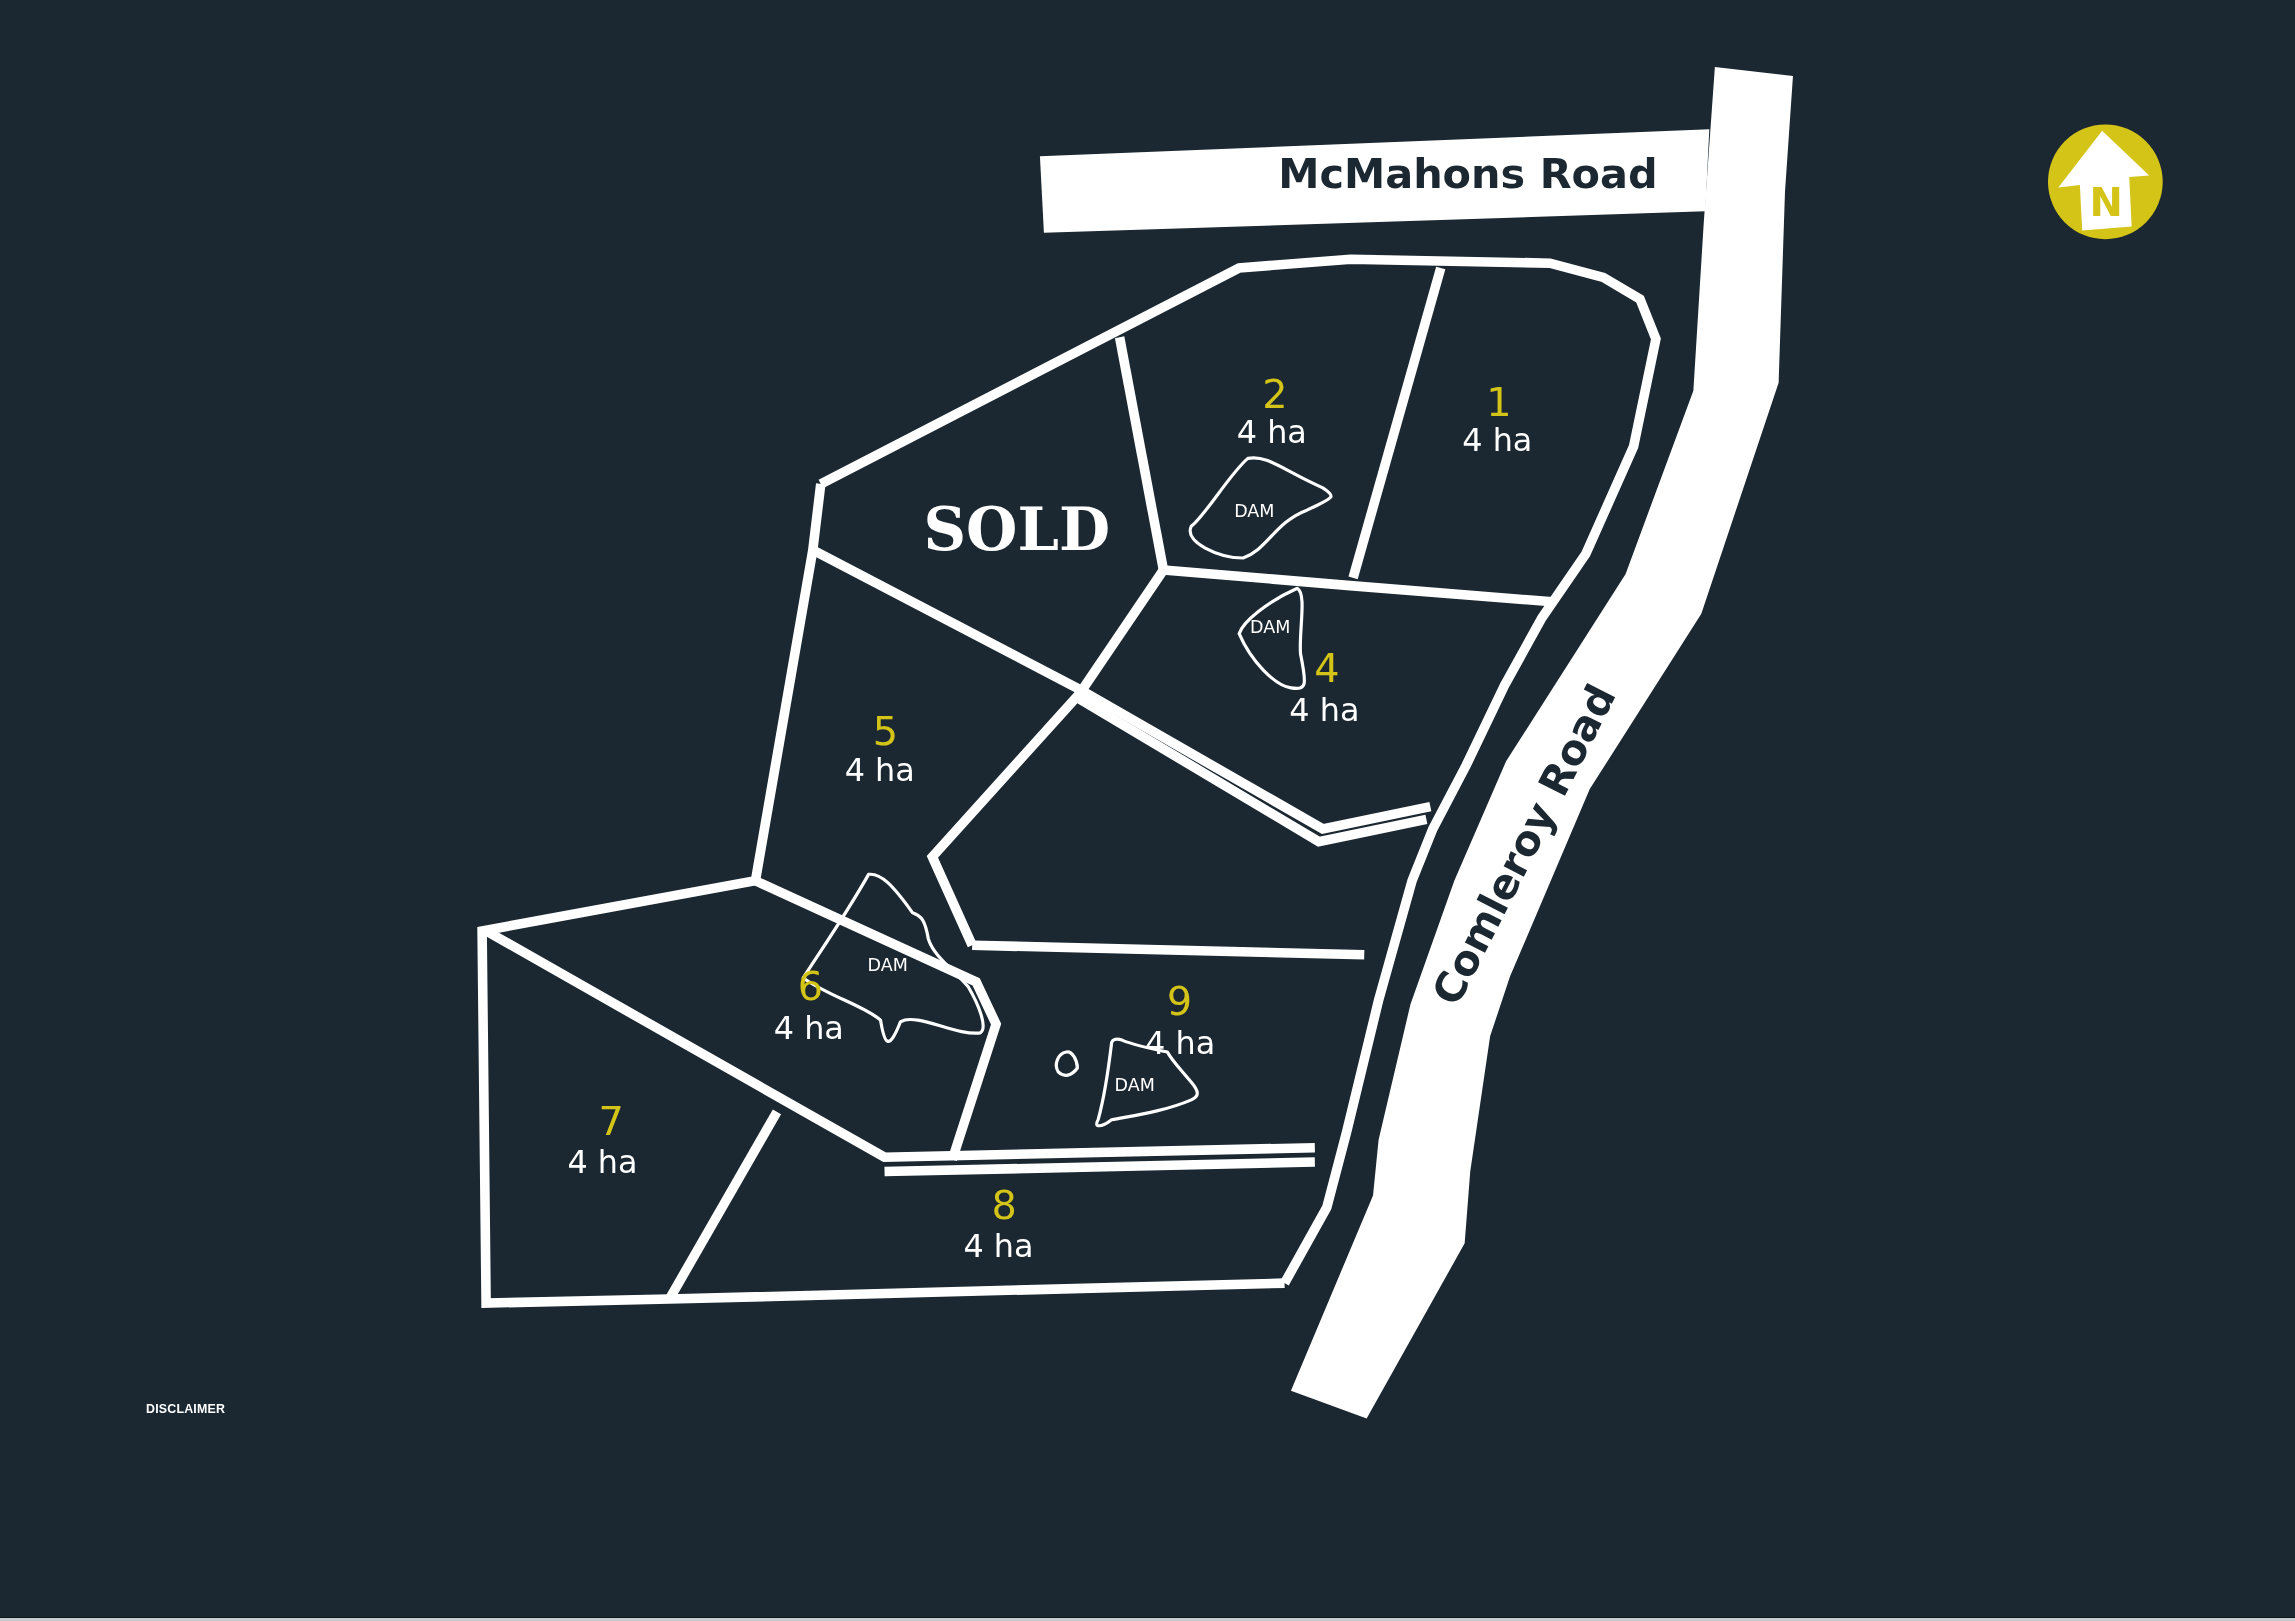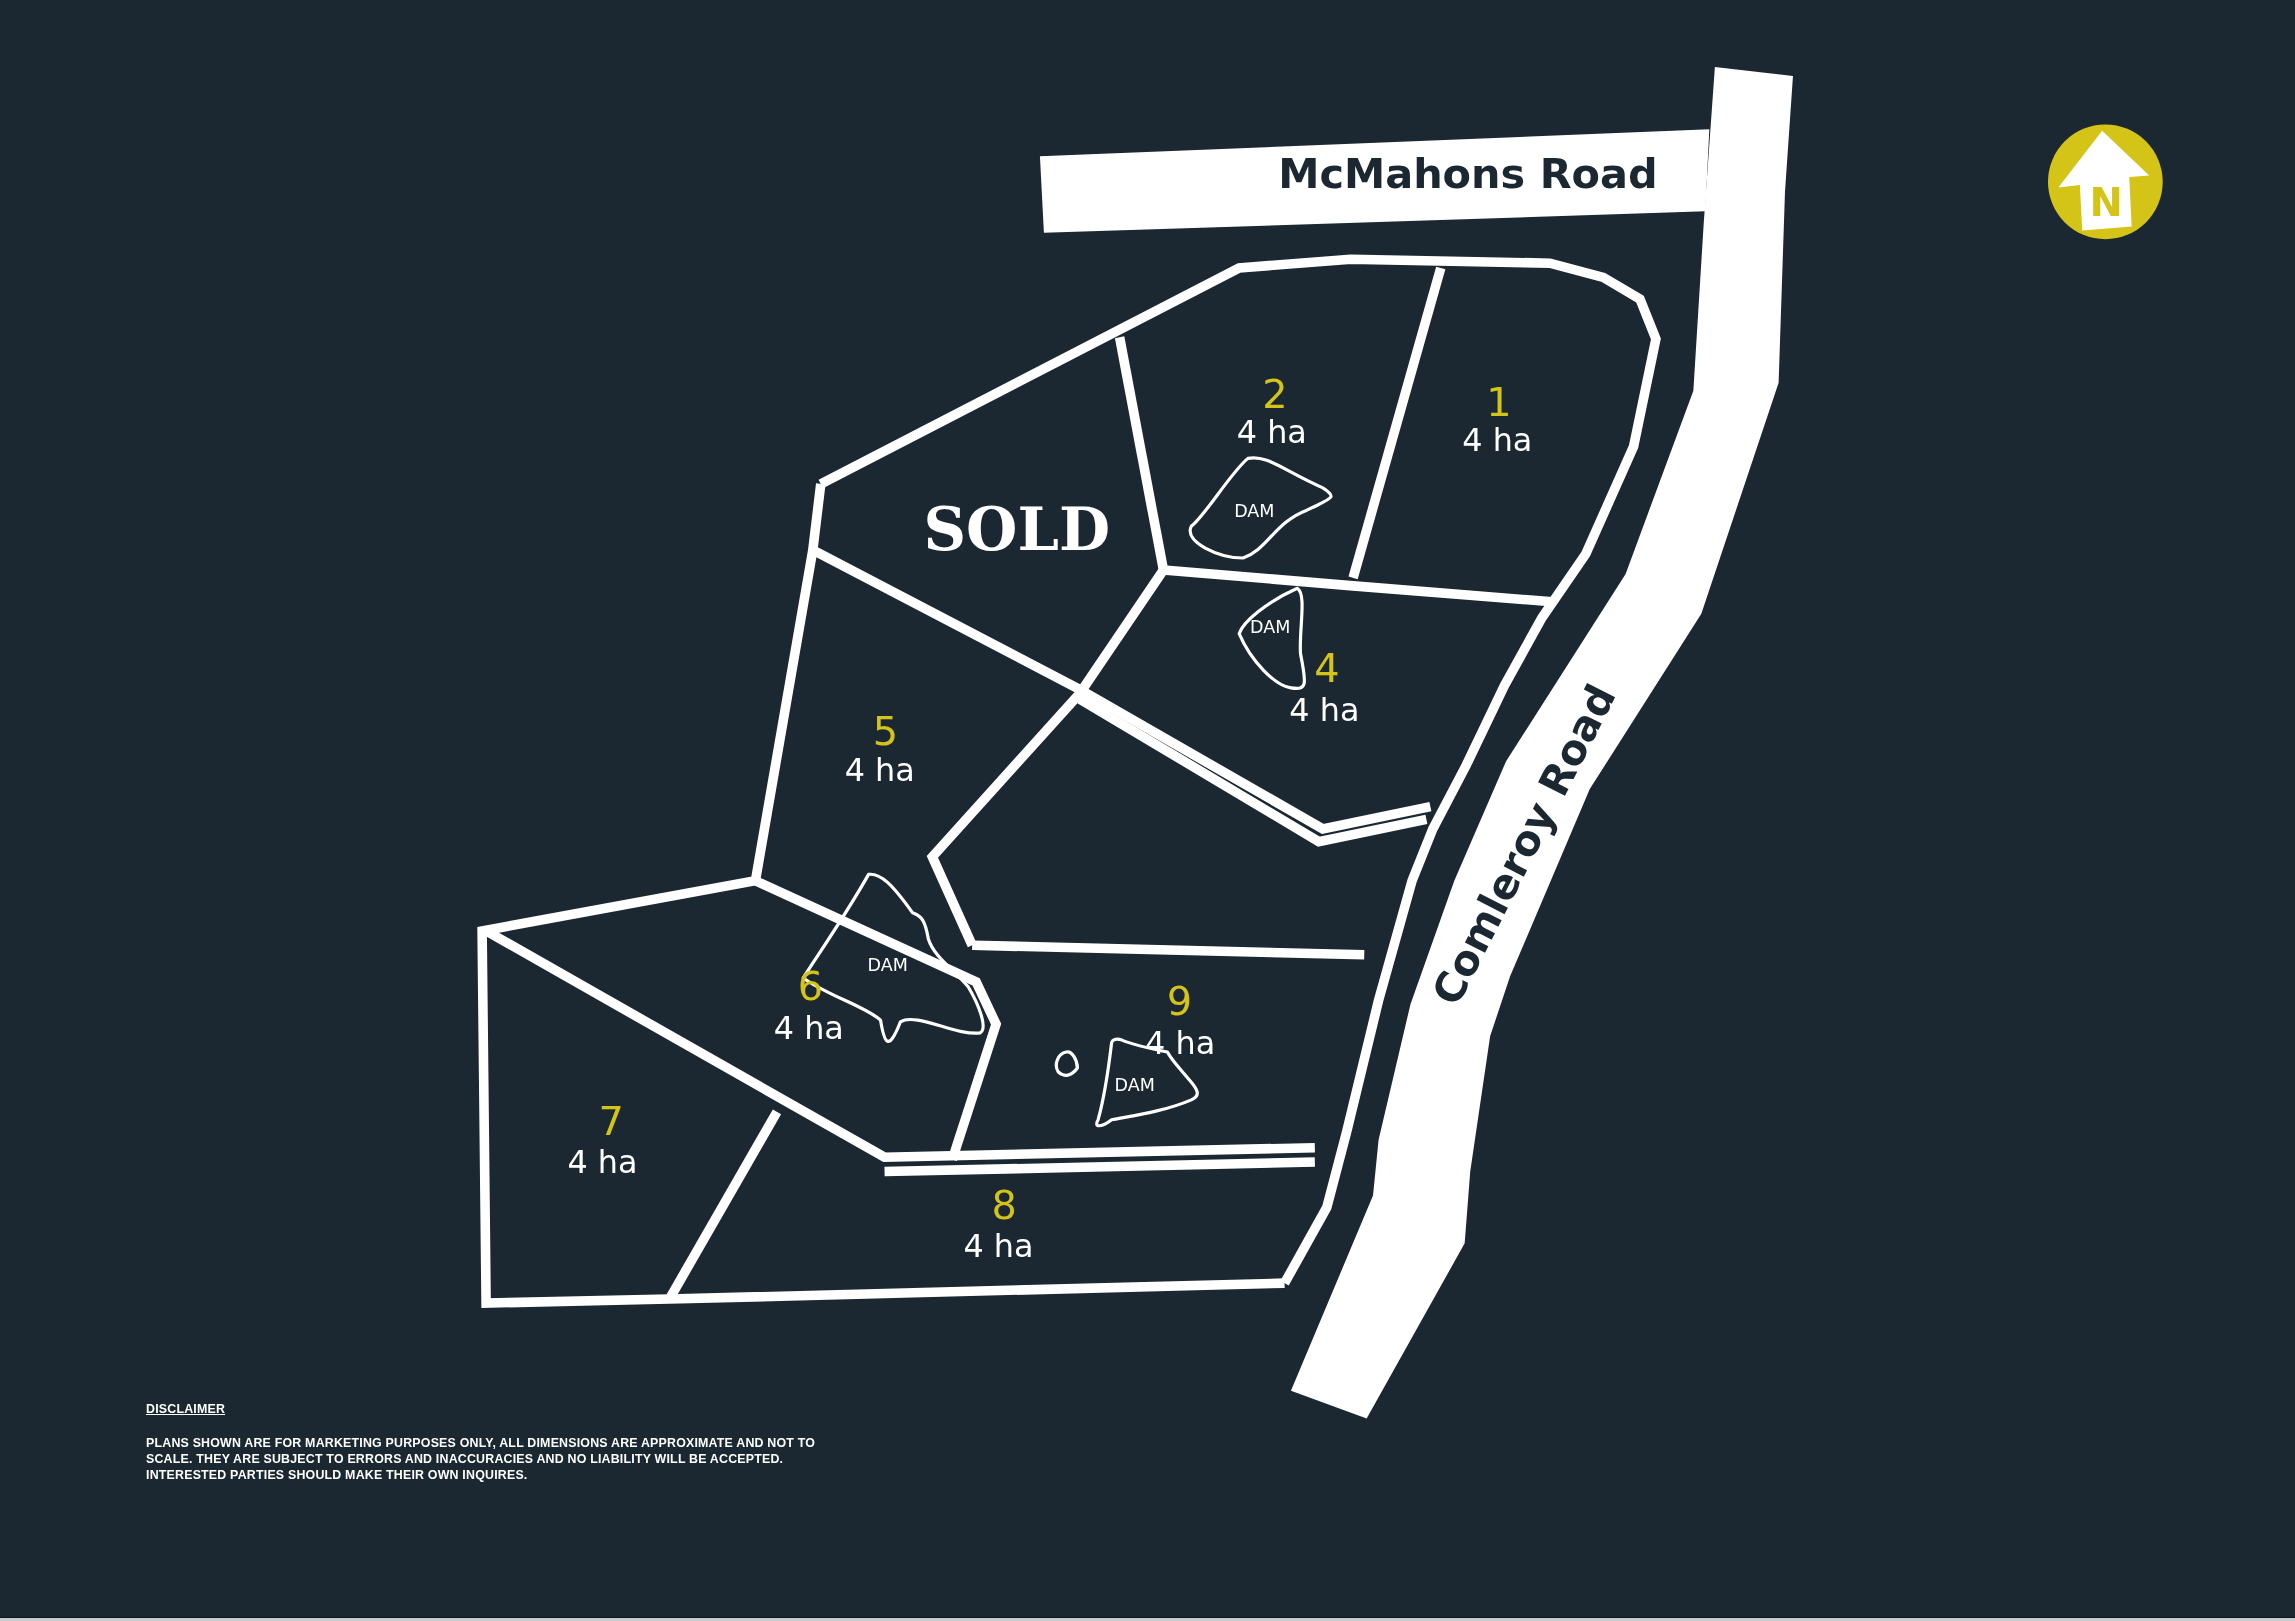--- a/index.html
+++ b/index.html
@@ -8,21 +8,21 @@
   .bottom-strip { position: absolute; left: 0; top: 1617px; width: 2295px; height: 4.8px; background: #c9ccce; border-top: 1.6px solid #0f1619; }
   .road { fill: #ffffff; }
   .boundary { fill: none; stroke: #ffffff; stroke-width: 12; stroke-linejoin: miter; }
   .dam { fill: none; stroke: #ffffff; stroke-width: 4; stroke-linejoin: round; }
   .lot-num { fill: #d4c418; font-family: "DejaVu Sans", sans-serif; font-size: 50px; text-anchor: middle; }
   .lot-area { fill: #ffffff; font-family: "DejaVu Sans", sans-serif; font-size: 40px; text-anchor: middle; }
   .dam-label { fill: #ffffff; font-family: "DejaVu Sans", sans-serif; font-size: 22px; text-anchor: middle; }
   .road-label { fill: #1b2831; font-family: "DejaVu Sans", sans-serif; font-size: 52px; font-weight: bold; }
   .sold { fill: #ffffff; font-family: "DejaVu Serif", serif; font-size: 74px; font-weight: bold; text-anchor: middle; }
   .disclaimer { position: absolute; left: 146px; top: 1401px; color: #ffffff; font-family: "Liberation Sans", sans-serif; font-weight: bold; font-size: 12.4px; line-height: 16px; letter-spacing: 0.2px; }
-  .disclaimer .d-title { margin-bottom: 17.5px; text-decoration: underline; }
+  .disclaimer .d-title { margin-bottom: 17.5px; }
   .disclaimer .d-body { width: 701px; }
 </style>
 </head>
 <body>
 
 <svg id="stage" viewBox="0 0 2880 2035" xmlns="http://www.w3.org/2000/svg">
   <rect x="0" y="0" width="2880" height="2035" fill="#1b2831"></rect>
 
   <g>
     <polygon class="road" points="1305,196 2145,162 2140,265 1310,292"></polygon>
@@ -112,17 +112,16 @@
 
   <g>
     <circle cx="2642" cy="228" r="72" fill="#d4c418"></circle>
     <polygon points="2638,164 2697,220 2672,222 2675,284 2613,289 2610,232 2583,235" fill="#ffffff"></polygon>
     <text x="2643" y="271" fill="#d4c418" font-family="DejaVu Sans, sans-serif" font-size="50" font-weight="bold" text-anchor="middle">N</text>
   </g>
 </svg>
 
 <div class="disclaimer">
   <div class="d-title">DISCLAIMER</div>
-  <div class="d-body">PLANS SHOWN ARE FOR MARKETING PURPOSES ONLY, ALL DIMENSIONS ARE APPROXIMATE AND NOT TO SCALE. THEY ARE SUBJECT TO ERRORS AND INACCURACIES AND NO LIABILITY WILL BE ACCEPTED. INTERESTED PARTIES SHOULD MAKE THEIR OWN INQUIRES.</div>
 </div>
 
 <div class="bottom-strip"></div>
 
 
 </body></html>

